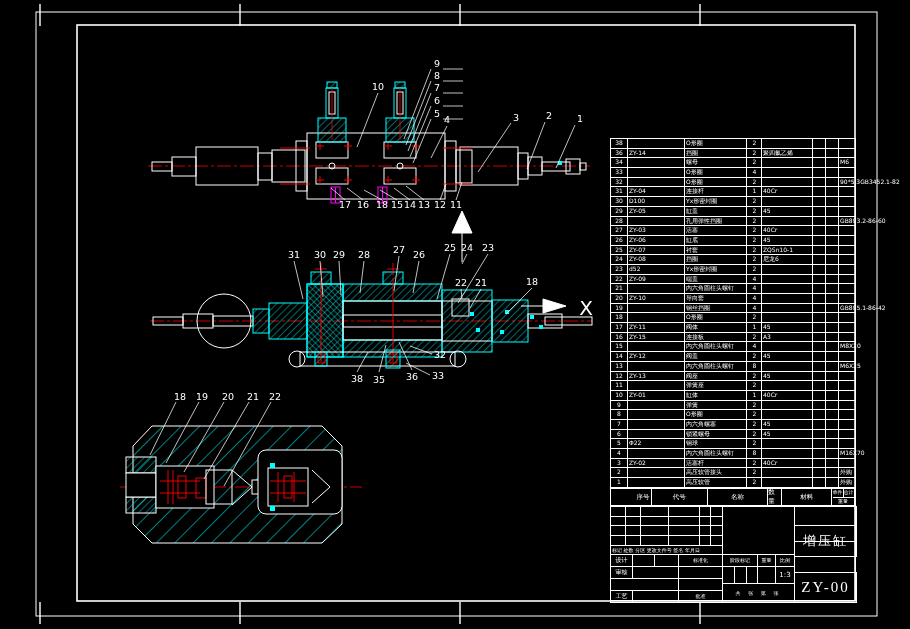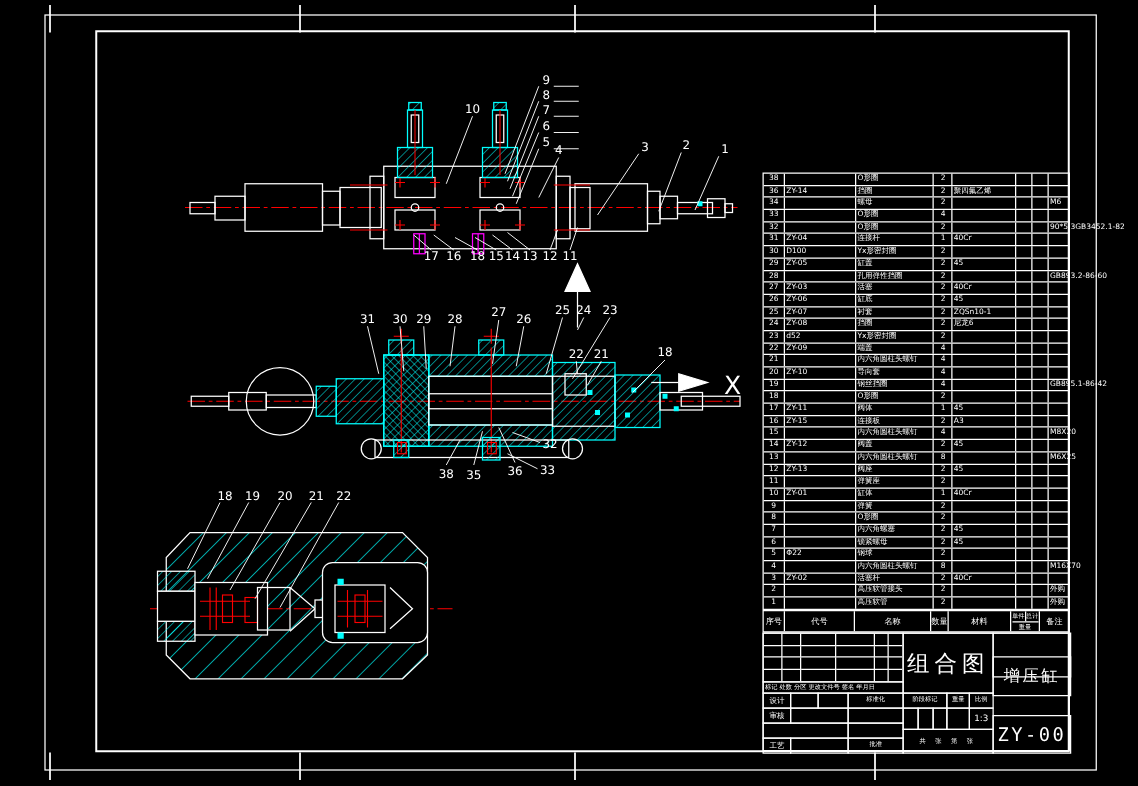--- a/index.html
+++ b/index.html
@@ -17,21 +17,21 @@
   .c.code{width:55px;flex:none;}
   .c.nm{width:60px;flex:none;}
   .c.qty{width:13px;flex:none;text-align:center;}
   .c.mat{width:49px;flex:none;}
   .c.w1{width:11px;flex:none;}
   .c.w2{width:11px;flex:none;}
   .c.rmk{width:24px;flex:none;overflow:visible;}
   
   #bomhead{left:610px;top:488px;width:246px;height:18px;border:1px solid #fff;display:flex;font-size:6.5px;color:#fff;}
   #bomhead .hc{border-left:1px solid #fff;display:flex;align-items:center;justify-content:center;overflow:hidden;}
-  #bomhead .hc:first-child{border-left:none;}
+  #bomhead .hc:first-child{border-left:none;margin-left:24px;}
   .wgrp{width:22px;flex:none;display:flex;flex-direction:column;font-size:5px;}
   .wgrp .t{flex:1;display:flex;border-bottom:1px solid #fff;}
   .wgrp .t span{flex:1;text-align:center;overflow:hidden;}
   .wgrp .t span+span{border-left:1px solid #fff;}
   .wgrp .b{flex:1;text-align:center;overflow:hidden;}
   
   #tblock{left:610px;top:506px;width:246px;height:95px;border:1px solid #fff;}
   .tb{position:absolute;box-sizing:border-box;border:1px solid #fff;color:#fff;display:flex;align-items:center;justify-content:center;overflow:hidden;}
   .revgrid{display:grid;grid-template-columns:15px 15px 28px 31px 11px 1fr;grid-template-rows:repeat(4,1fr);}
   .revgrid div{border-right:1px solid #fff;border-bottom:1px solid #fff;}
@@ -678,30 +678,29 @@
   <div class="tb tiny" style="left:67px;top:47px;width:45px;height:13px;">标准化</div>
   <div class="tb lbl" style="left:-1px;top:59px;width:23px;height:13px;">审核</div>
   <div class="tb" style="left:21px;top:59px;width:47px;height:13px;"></div>
   <div class="tb" style="left:67px;top:59px;width:45px;height:13px;"></div>
   <div class="tb" style="left:-1px;top:71px;width:69px;height:13px;"></div>
   <div class="tb" style="left:67px;top:71px;width:45px;height:13px;"></div>
   <div class="tb lbl" style="left:-1px;top:83px;width:23px;height:13px;">工艺</div>
   <div class="tb" style="left:21px;top:83px;width:47px;height:13px;"></div>
   <div class="tb tiny" style="left:67px;top:83px;width:45px;height:13px;">批准</div>
 
-  <div class="tb big-title" style="left:111px;top:-1px;width:73px;height:49px;">组合图</div>
 
   <div class="tb tiny" style="left:111px;top:47px;width:36px;height:13px;">阶段标记</div>
   <div class="tb tiny" style="left:146px;top:47px;width:19px;height:13px;">重量</div>
   <div class="tb tiny" style="left:164px;top:47px;width:20px;height:13px;">比例</div>
   <div class="tb" style="left:111px;top:59px;width:13px;height:18px;"></div>
   <div class="tb" style="left:123px;top:59px;width:13px;height:18px;"></div>
   <div class="tb" style="left:135px;top:59px;width:12px;height:18px;"></div>
   <div class="tb" style="left:146px;top:59px;width:19px;height:18px;"></div>
   <div class="tb" style="left:164px;top:59px;width:20px;height:18px;font-size:7px;">1:3</div>
   <div class="tb tiny" style="left:111px;top:76px;width:73px;height:20px;letter-spacing:3px;">共 张 第 张</div>
 
   <div class="tb" style="left:183px;top:-1px;width:63px;height:36px;"></div>
   <div class="tb prod" style="left:183px;top:18px;width:63px;height:32px;">增压缸</div>
-  <div class="tb dwgno" style="left:183px;top:65px;width:63px;height:31px;">ZY-00</div>
+  <div class="tb dwgno" style="left:183px;top:65px;width:63px;height:31px;font-family:Liberation Serif, serif;">ZY-00</div>
 </div>
 
 </div>
 
 </body></html>

